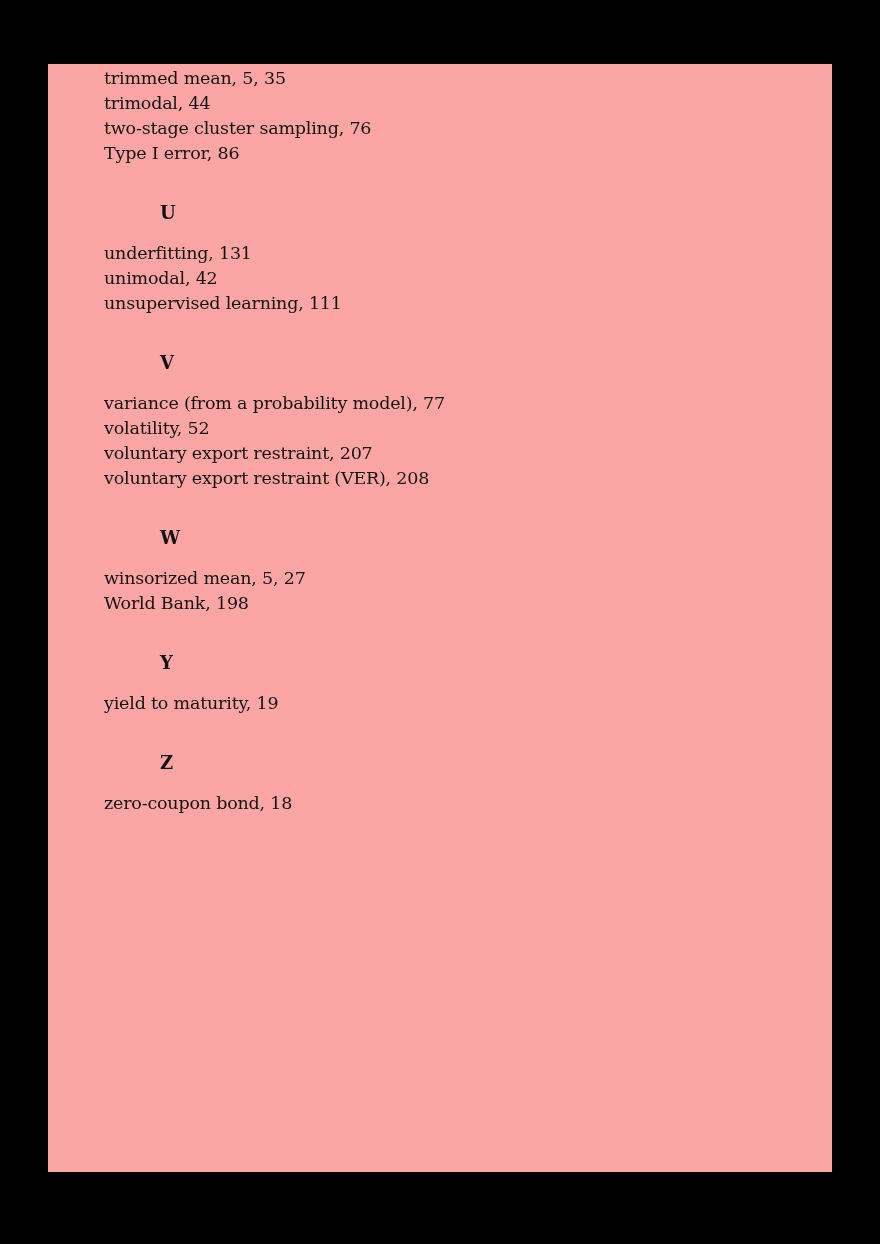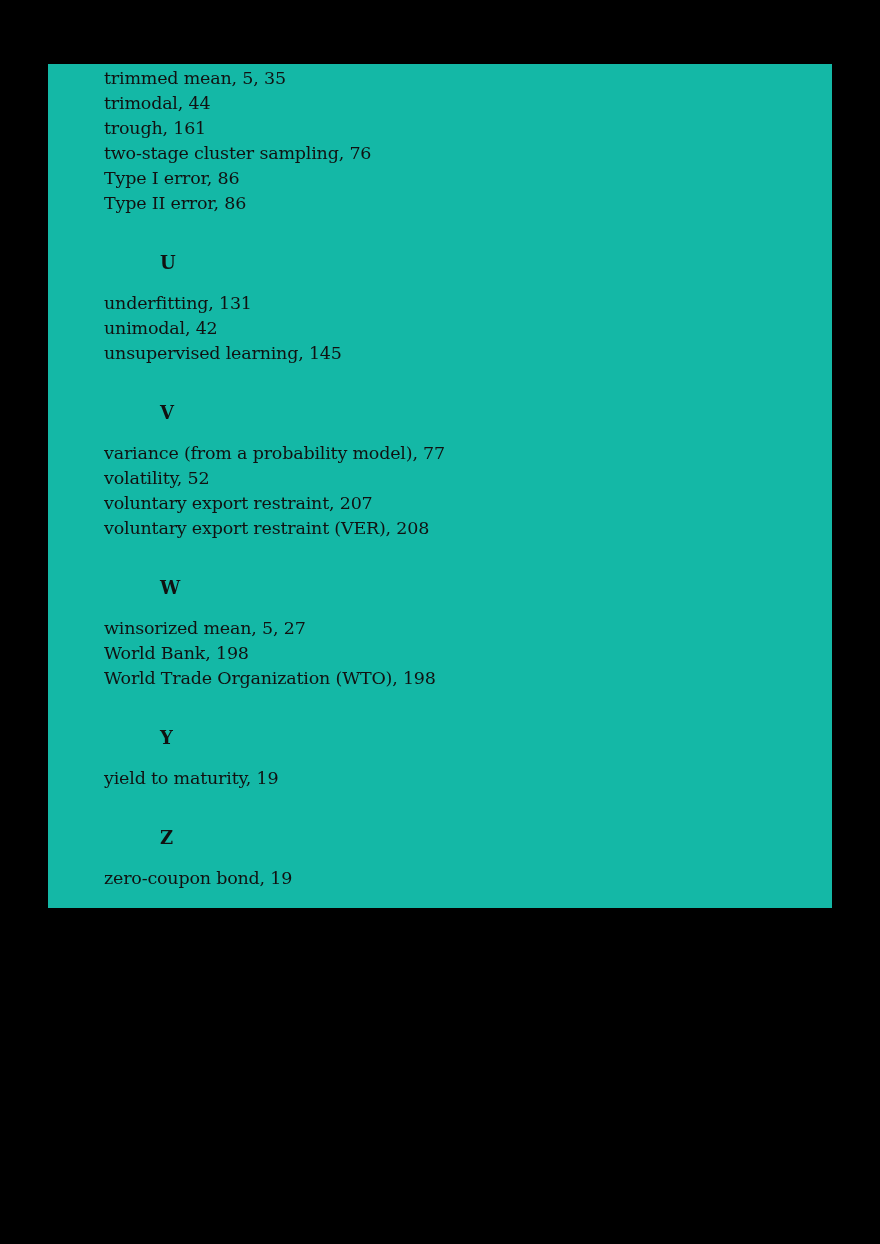--- a/index.html
+++ b/index.html
@@ -1,75 +1,72 @@
 <!DOCTYPE html>
 <html><head>
   <meta charset="utf-8">
   <style>
     html, body { margin: 0; padding: 0; }
     body { width: 880px; height: 1244px; background: #000; position: relative; overflow: hidden; }
-    .page { position: absolute; left: 48px; top: 64px; width: 784px; height: 844px; background: #14b8a6; }
+    .page { position: absolute; left: 48px; top: 64px; width: 784px; height: 1108px; background: #fca5a5; }
     .content { position: absolute; left: 56px; top: 2px; font-family: "DejaVu Serif", "Liberation Serif", serif; font-size: 17.5px; color: #111; }
     .entry { height: 25px; line-height: 25px; white-space: nowrap; letter-spacing: -0.2px; }
     .heading { font-weight: bold; padding-left: 56px; height: 25px; line-height: 25px; font-size: 18px; }
     .group { }
     .gap-before-heading { height: 34px; }
     .gap-after-heading { height: 16px; }
   </style>
 </head>
 <body>
 
 <div class="page">
   <div class="content">
 
     <div class="group">
       <div class="entry">trimmed mean, 5, 35</div>
       <div class="entry">trimodal, 44</div>
-      <div class="entry">trough, 161</div>
       <div class="entry">two-stage cluster sampling, 76</div>
       <div class="entry">Type I error, 86</div>
-      <div class="entry">Type II error, 86</div>
     </div>
 
     <div class="gap-before-heading"></div>
     <div class="heading">U</div>
     <div class="gap-after-heading"></div>
     <div class="group">
       <div class="entry">underfitting, 131</div>
       <div class="entry">unimodal, 42</div>
-      <div class="entry">unsupervised learning, 145</div>
+      <div class="entry">unsupervised learning, 111</div>
     </div>
 
     <div class="gap-before-heading"></div>
     <div class="heading">V</div>
     <div class="gap-after-heading"></div>
     <div class="group">
       <div class="entry">variance (from a probability model), 77</div>
       <div class="entry">volatility, 52</div>
       <div class="entry">voluntary export restraint, 207</div>
       <div class="entry">voluntary export restraint (VER), 208</div>
     </div>
 
     <div class="gap-before-heading"></div>
     <div class="heading">W</div>
     <div class="gap-after-heading"></div>
     <div class="group">
       <div class="entry">winsorized mean, 5, 27</div>
       <div class="entry">World Bank, 198</div>
-      <div class="entry">World Trade Organization (WTO), 198</div>
     </div>
 
     <div class="gap-before-heading"></div>
     <div class="heading">Y</div>
     <div class="gap-after-heading"></div>
     <div class="group">
       <div class="entry">yield to maturity, 19</div>
     </div>
 
     <div class="gap-before-heading"></div>
     <div class="heading">Z</div>
     <div class="gap-after-heading"></div>
     <div class="group">
-      <div class="entry">zero-coupon bond, 19</div>
+      <div class="entry">zero-coupon bond, 18</div>
     </div>
 
   </div>
 </div>
 
 </body></html>

